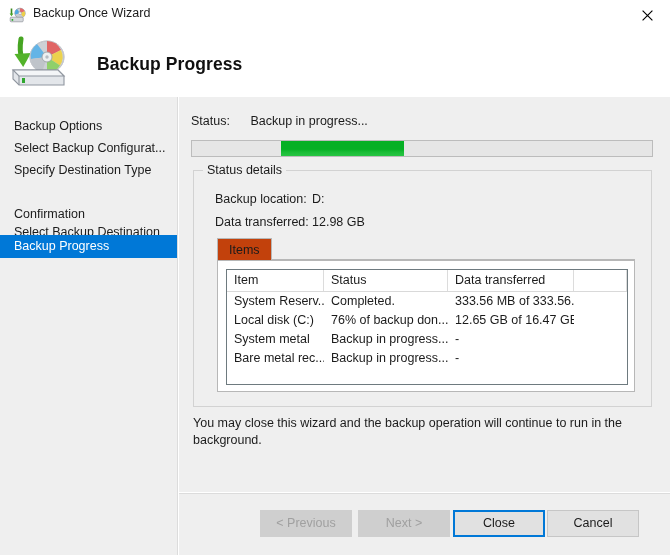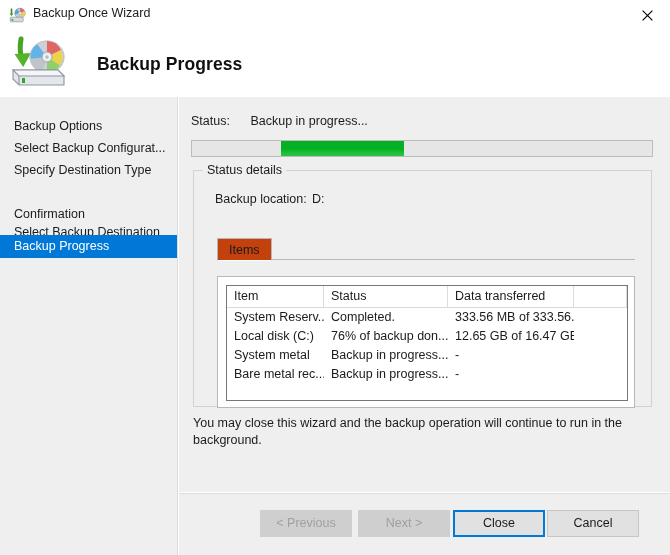--- a/index.html
+++ b/index.html
@@ -188,21 +188,20 @@
     cursor: default;
     white-space: nowrap;
   }
   .tabpanel {
     position: absolute;
     left: 38px; top: 163px;
     width: 418px; height: 132px;
     background: #ffffff;
     border: 1px solid #b7b7b7;
     box-sizing: border-box;
-    margin-top: 16px;
   }
 
   
   .listview {
     position: absolute;
     left: 8px; top: 8px;
     width: 402px; height: 116px;
     background: #ffffff;
     border: 1px solid #6e7a7f;
     box-sizing: border-box;
@@ -368,20 +367,23 @@
 
     <div class="progress-track">
       <div class="progress-chunk"></div>
     </div>
 
     <div class="groupbox"></div>
     <div class="groupbox-legend">Status details</div>
 
     <div class="detail-line loc">
       <span class="detail-label">Backup location:</span><span>D:</span>
+    </div>
+    <div class="detail-line xfer">
+      <span class="detail-label">Data transferred:</span><span>12.98 GB</span>
     </div>
 
     <div class="tabstrip">
       <div class="tab">Items</div>
     </div>
 
     <div class="tabpanel">
       <div class="listview">
 
         <div class="lv-header">

